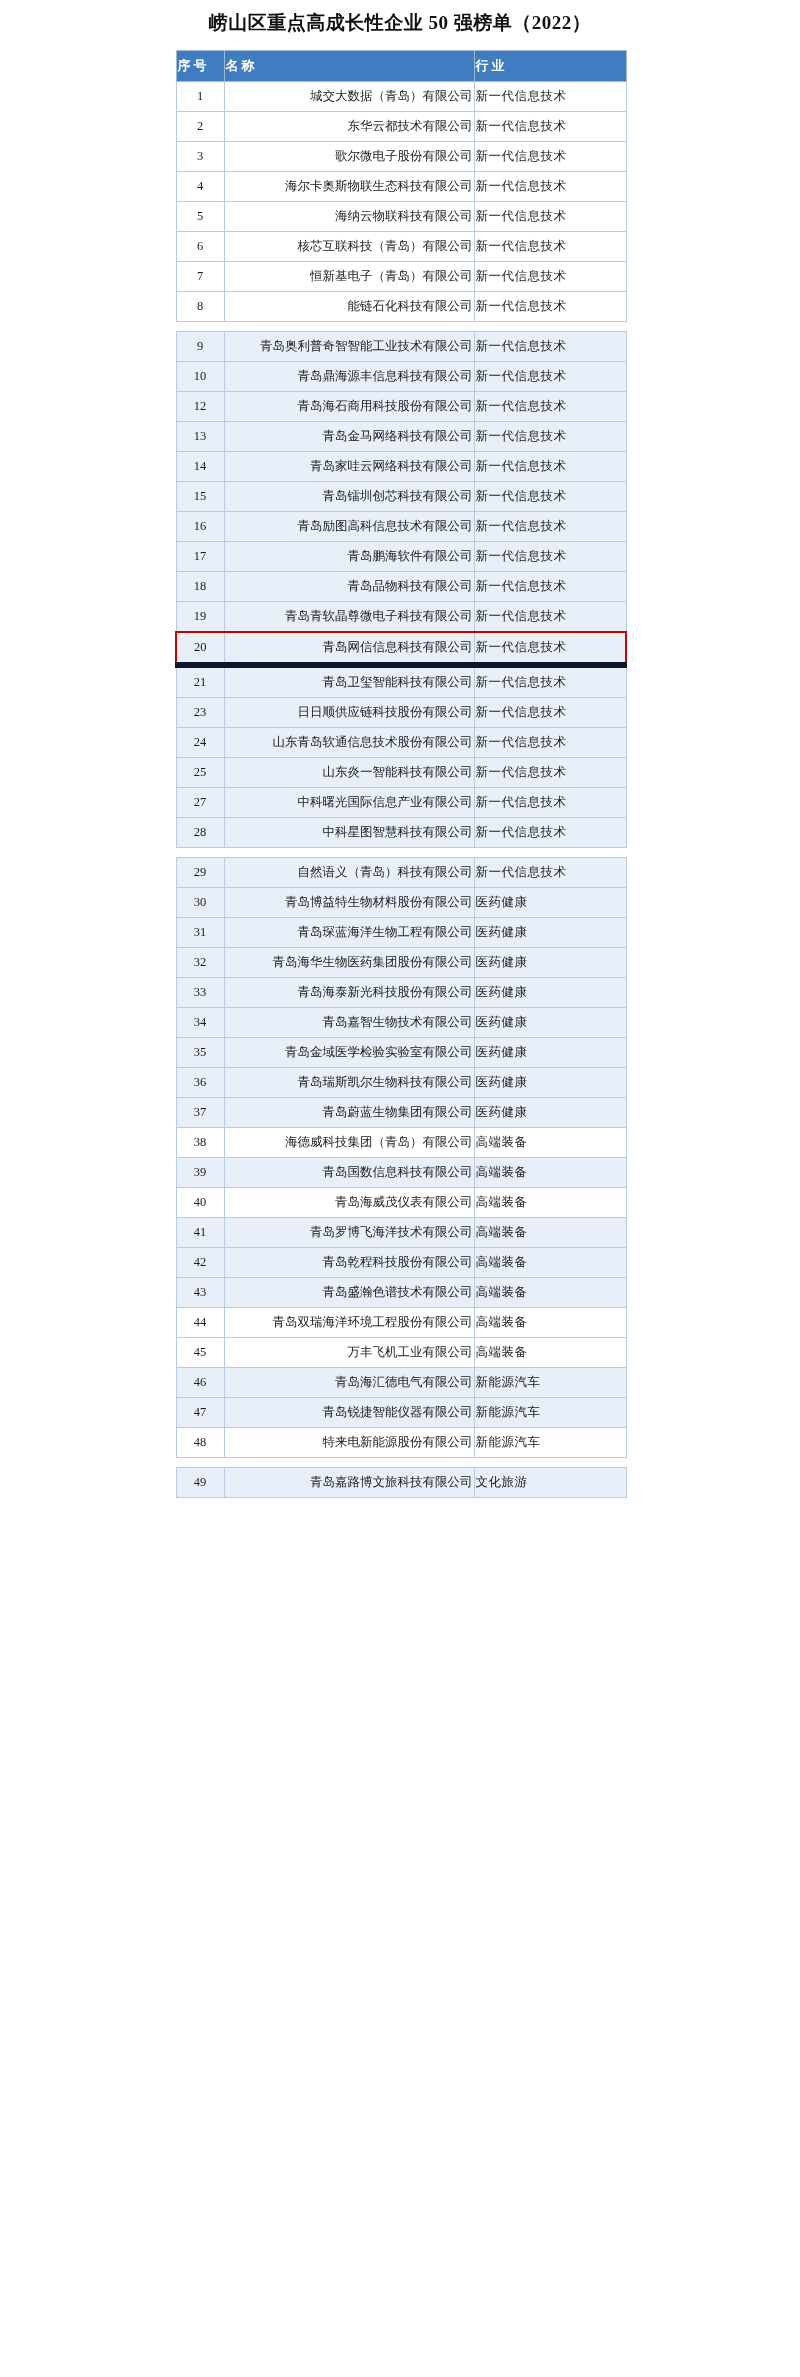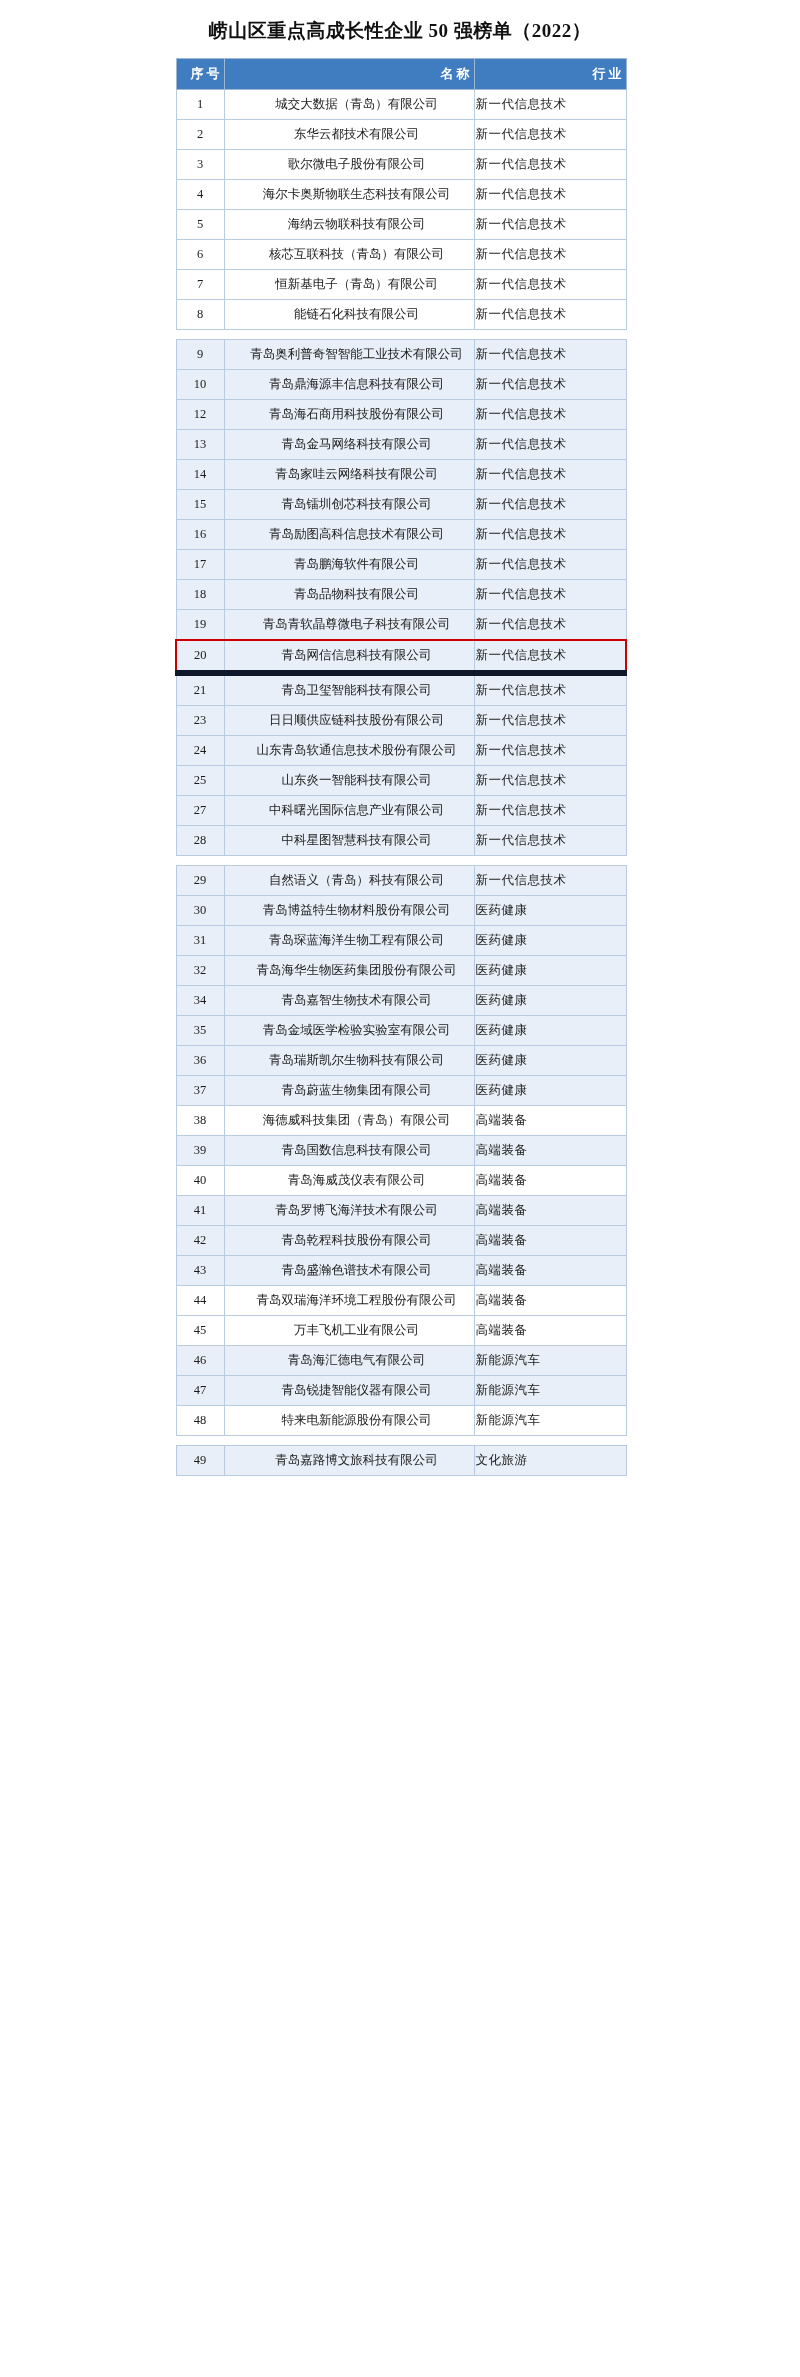--- a/index.html
+++ b/index.html
@@ -18,21 +18,21 @@
     background: #ffffff;
     position: relative;
     box-sizing: border-box;
     padding: 0;
   }
   .doc-title {
     text-align: center;
     font-size: 19px;
     font-weight: bold;
     color: #111111;
-    padding: 18px 0 14px 0;
+    padding: 10px 0 14px 0;
     letter-spacing: 0.5px;
     font-family: "Liberation Serif", serif;
   }
   .table-wrap {
     width: 450px;
     margin: 0 auto;
   }
   table.list {
     width: 100%;
     border-collapse: collapse;
@@ -42,37 +42,37 @@
   table.list col.c-name { width: 250px; }
   table.list col.c-ind { width: 152px; }
 
   table.list th {
     background: #3f7cc0;
     color: #ffffff;
     font-size: 13px;
     font-weight: bold;
     height: 28px;
     border: 1px solid #9fb8d4;
-    text-align: right;
+    text-align: left;
     letter-spacing: 3px;
     font-family: "Liberation Serif", serif;
   }
   table.list td {
     border: 1px solid #b9cbe0;
     height: 27px;
     font-size: 12.5px;
     color: #1b1b1b;
     font-family: "Liberation Serif", serif;
   }
   td.idx {
     text-align: center;
     width: 48px;
   }
   td.name {
-    text-align: center;
+    text-align: right;
     padding-left: 16px;
   }
   td.ind {
     text-align: left;
     letter-spacing: 0.5px;
   }
   tr.band-a td { background: #ffffff; }
   tr.band-b td { background: #e8eff8; }
   tr.spacer td {
     border: none;
@@ -255,20 +255,25 @@
             <td class="idx">31</td>
             <td class="name">青岛琛蓝海洋生物工程有限公司</td>
             <td class="ind">医药健康</td>
           </tr>
           <tr class="band-b">
             <td class="idx">32</td>
             <td class="name">青岛海华生物医药集团股份有限公司</td>
             <td class="ind">医药健康</td>
           </tr>
           <tr class="band-b">
+            <td class="idx">33</td>
+            <td class="name">青岛海泰新光科技股份有限公司</td>
+            <td class="ind">医药健康</td>
+          </tr>
+          <tr class="band-b">
             <td class="idx">34</td>
             <td class="name">青岛嘉智生物技术有限公司</td>
             <td class="ind">医药健康</td>
           </tr>
           <tr class="band-b">
             <td class="idx">35</td>
             <td class="name">青岛金域医学检验实验室有限公司</td>
             <td class="ind">医药健康</td>
           </tr>
           <tr class="band-b">

